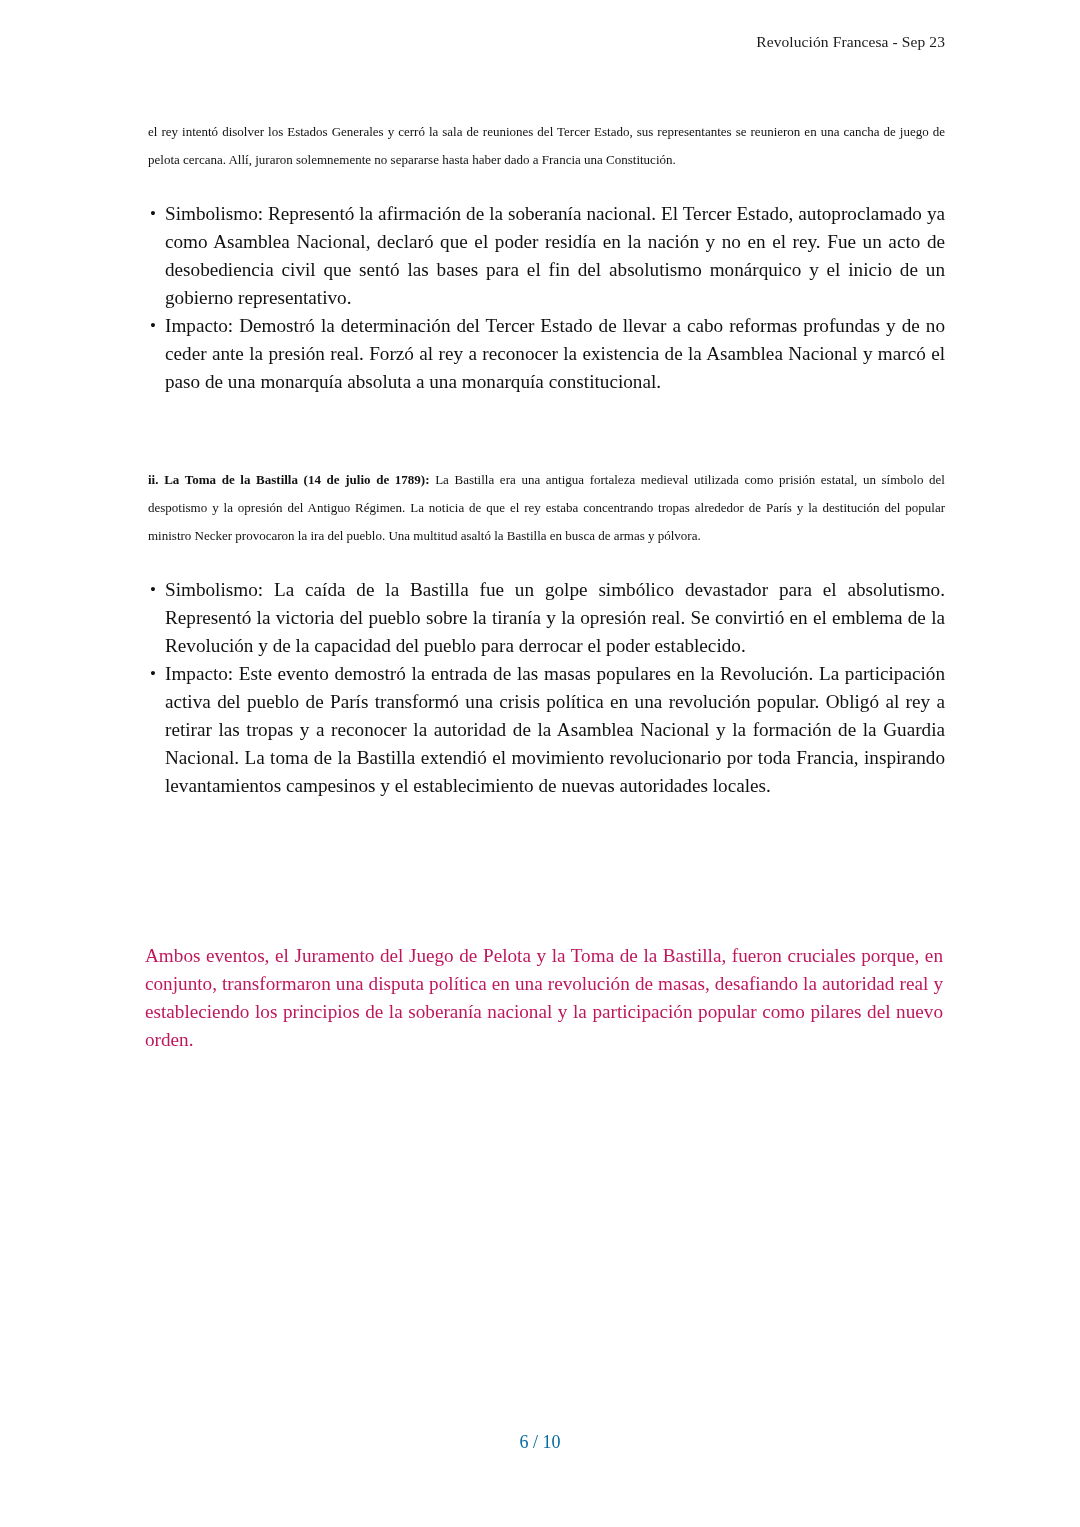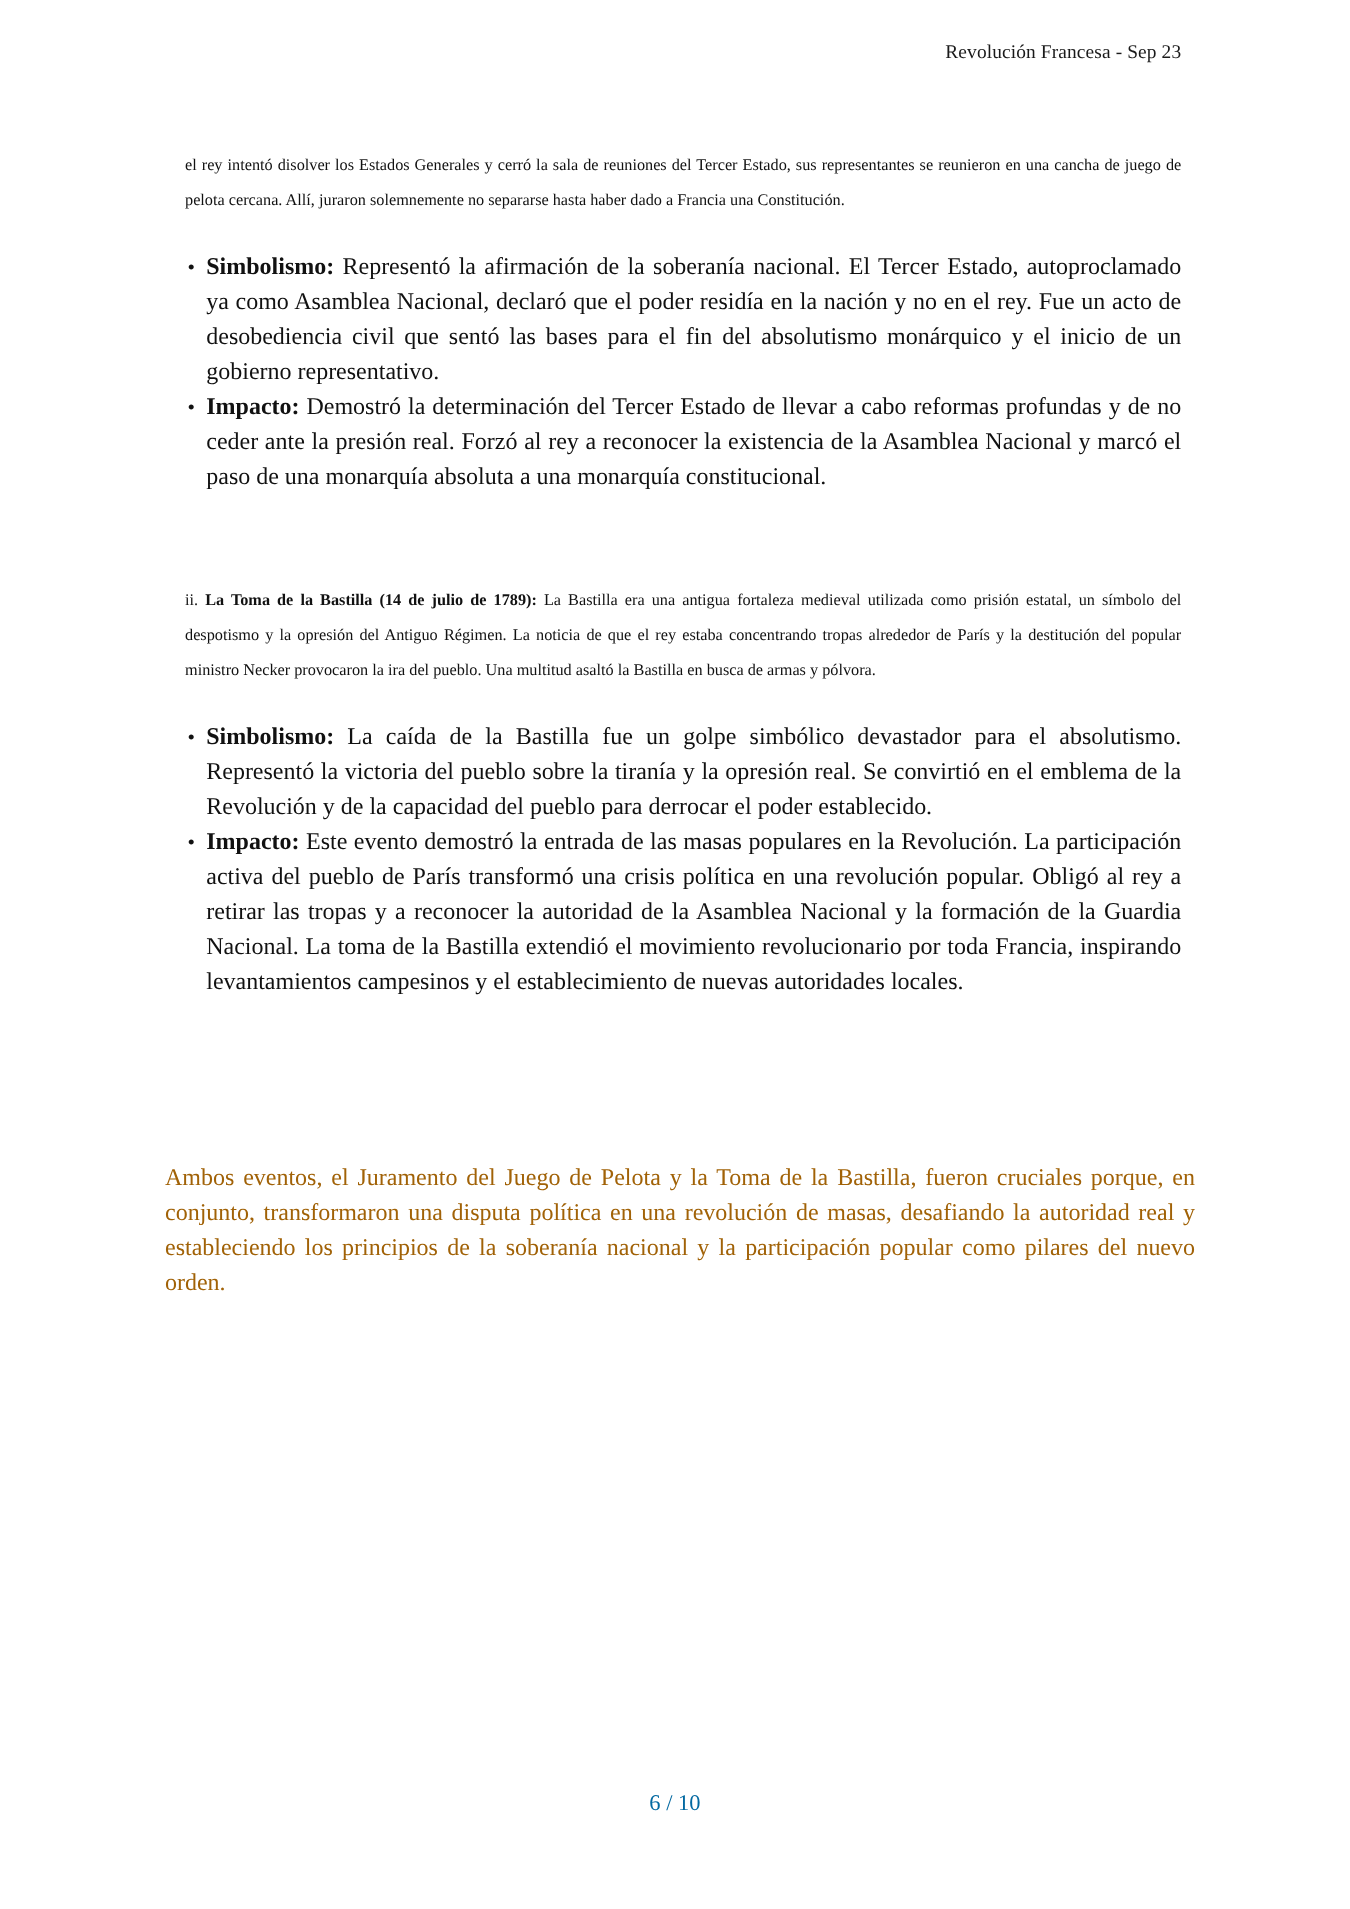--- a/index.html
+++ b/index.html
@@ -81,47 +81,47 @@
   }
   ul.bullets > li .bullet-marker {
     position: absolute;
     left: 2px;
     top: 0;
     font-size: 17px;
     line-height: 28px;
     color: #111111;
   }
   .lead {
-    font-weight: bold;
+    font-weight: normal;
   }
 
   
   .section-ii {
     font-size: 19.2px;
     line-height: 28px;
     text-align: justify;
     text-justify: inter-word;
   }
-  .section-ii .numeral { font-weight: normal; }
+  .section-ii .numeral { font-weight: bold; }
   .section-ii .heading-bold { font-weight: bold; }
 
   
   .conclusion-wrap {
     position: absolute;
     top: 925px;
     left: 128px;
     width: 832px;
   }
   .conclusion {
-    margin: 4px;
+    margin: 17px;
     font-size: 19.2px;
     line-height: 28px;
     text-align: justify;
     text-justify: inter-word;
-    color: #a16207;
+    color: #be185d;
   }
 
   
   .page-footer {
     position: absolute;
     top: 1430px;
     left: 0;
     width: 1080px;
     text-align: center;
     font-size: 18px;

